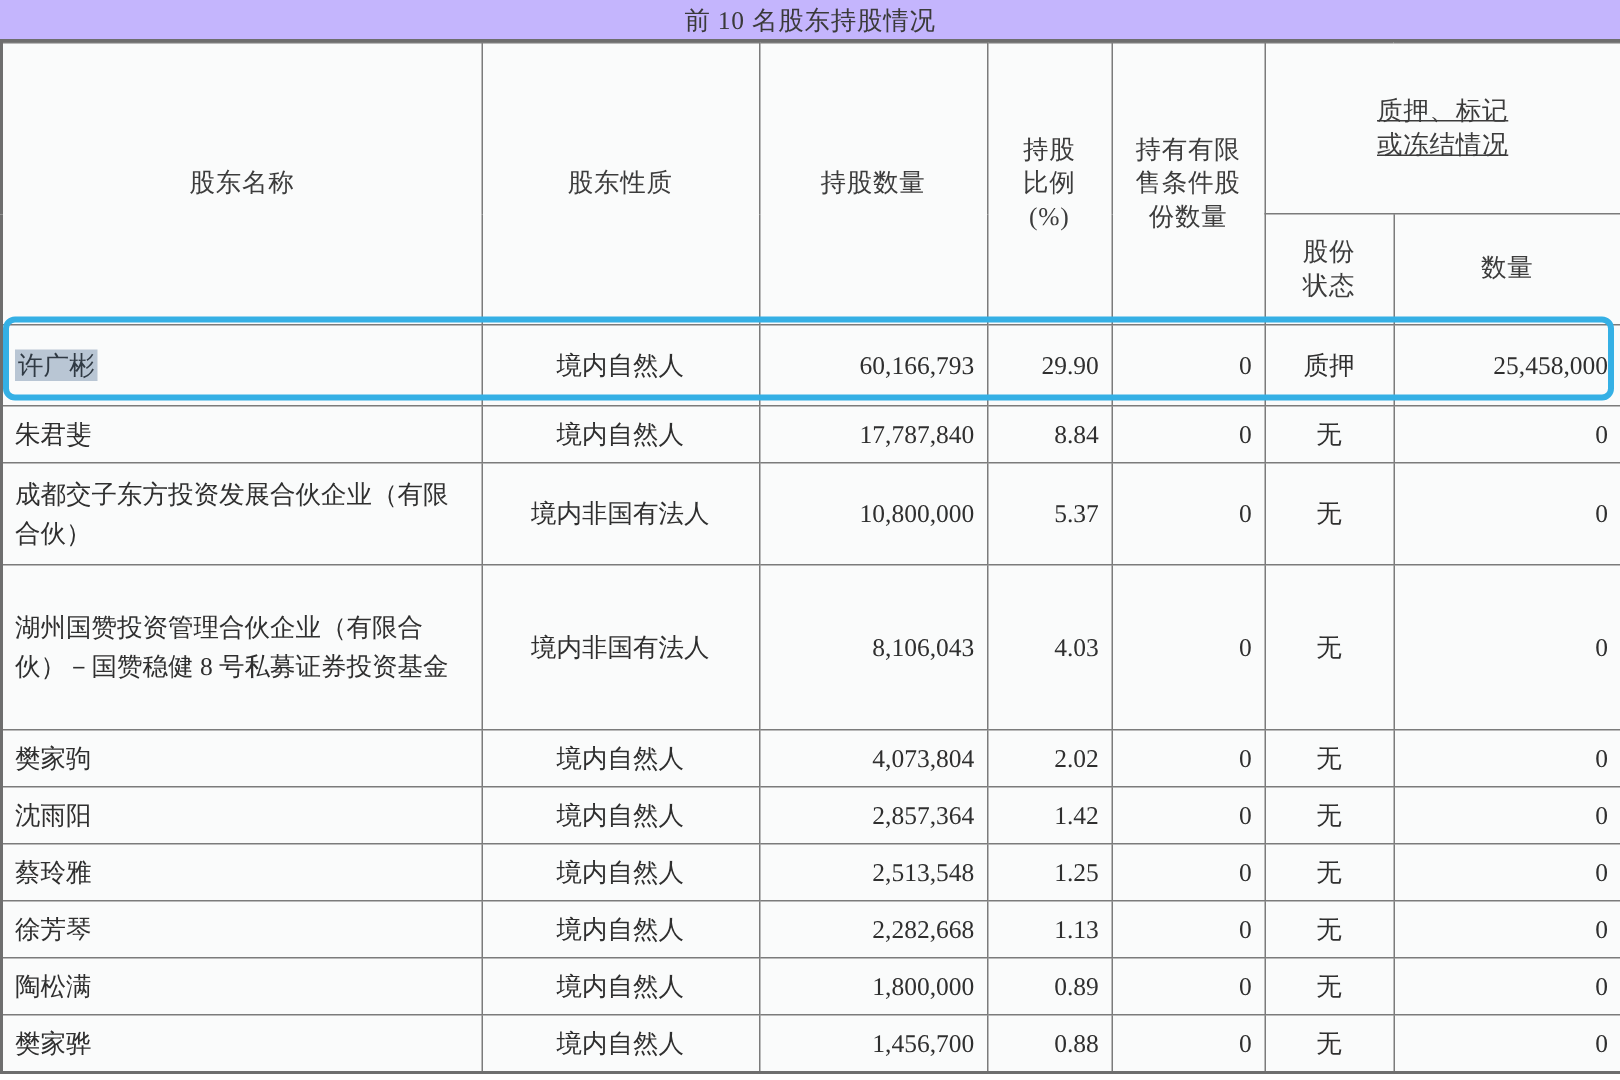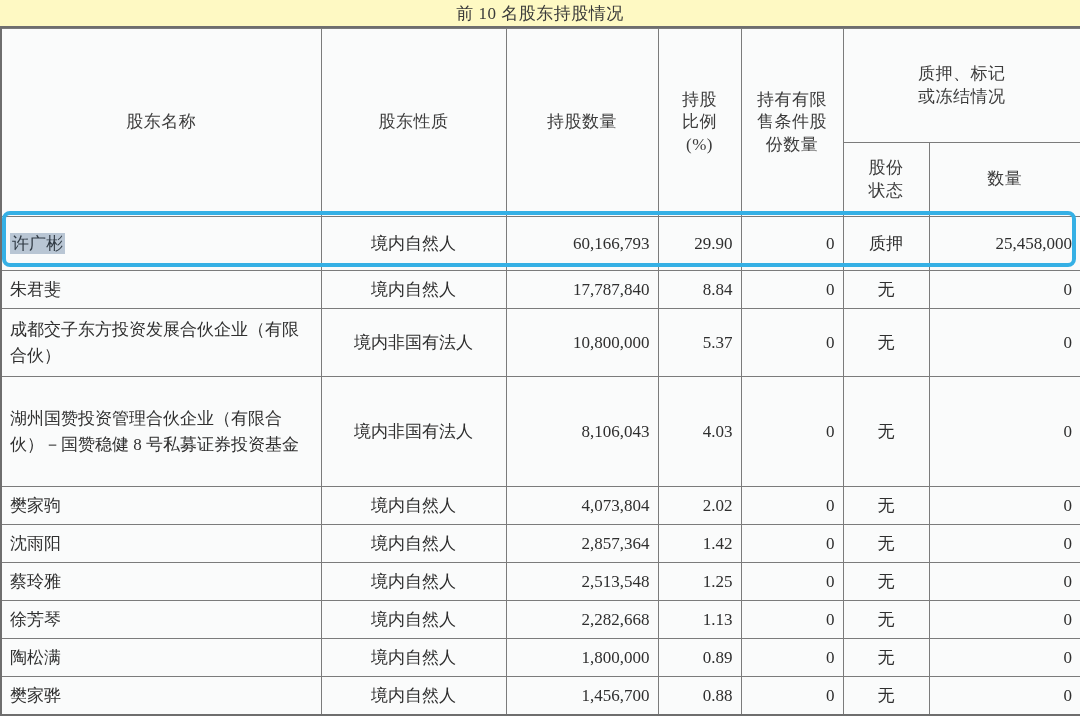--- a/index.html
+++ b/index.html
@@ -25,21 +25,21 @@
   }
 
   
   .title-bar {
     height: 28px;
     line-height: 28px;
     text-align: center;
     font-size: 17px;
     letter-spacing: 0.5px;
     color: #3a3a3a;
-    background: #fef9c3;
+    background: #c4b5fd;
     border-bottom: 2px solid #6e6e6e;
     box-sizing: border-box;
   }
 
   
   table.holders {
     width: 1080px;
     border-collapse: collapse;
     table-layout: fixed;
     background: #fafbfb;
@@ -140,21 +140,21 @@
       <tr class="head-top">
         <th rowspan="2">股东名称</th>
         <th rowspan="2">股东性质</th>
         <th rowspan="2">持股数量</th>
         <th rowspan="2">
           <span class="hdr-wrap">持股</span>
           <span class="hdr-wrap">比例</span>
           <span class="hdr-wrap">(%)</span>
         </th>
         <th rowspan="2">持有有限售条件股份数量</th>
-        <th colspan="2" style="height:114px;">
+        <th colspan="2" style="height:114px;text-decoration:underline;">
           <span class="hdr-wrap">质押、标记</span>
           <span class="hdr-wrap">或冻结情况</span>
         </th>
       </tr>
       <tr class="head-sub">
         <th>
           <span class="hdr-wrap">股份</span>
           <span class="hdr-wrap">状态</span>
         </th>
         <th>数量</th>

